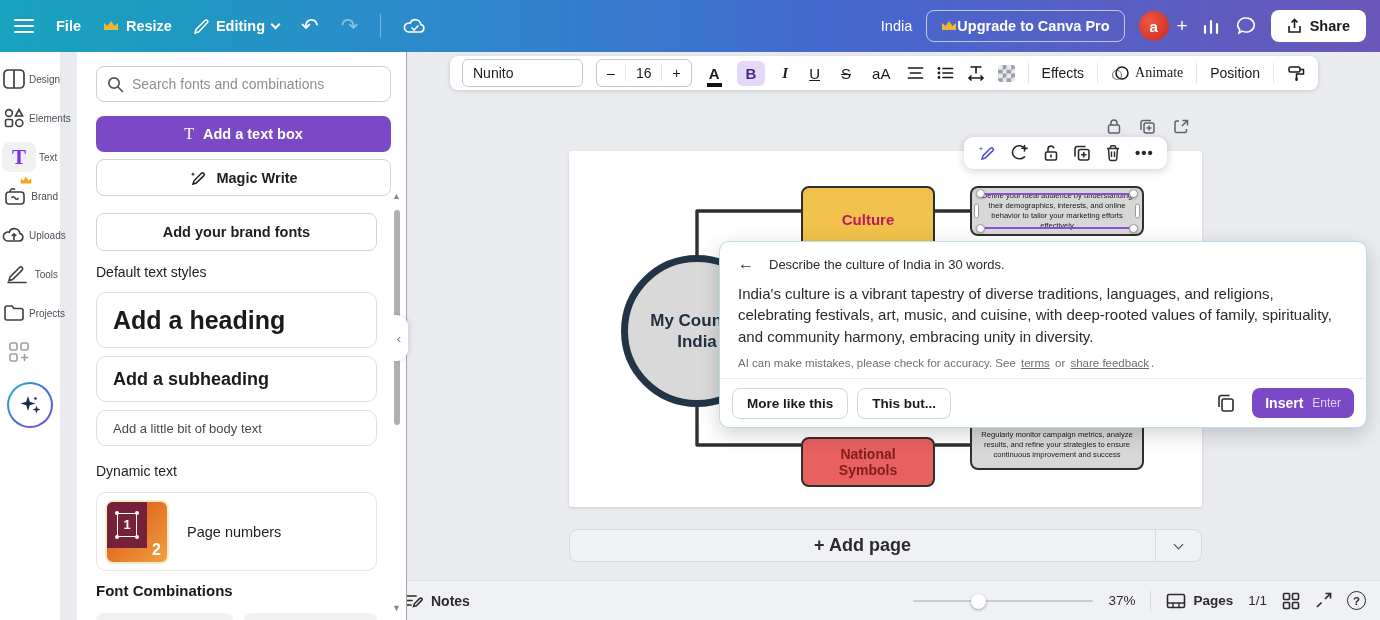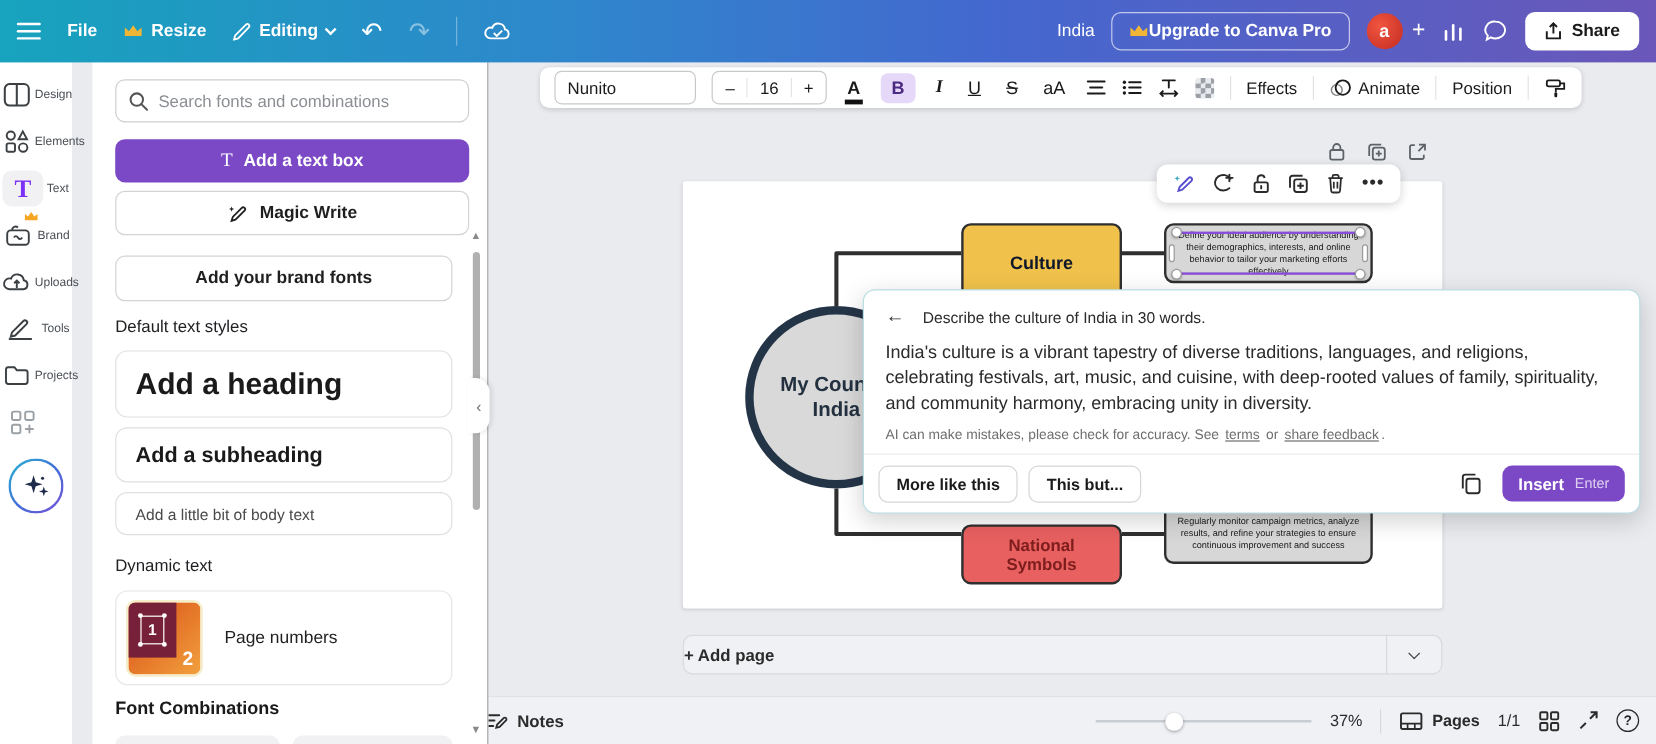--- a/index.html
+++ b/index.html
@@ -45,21 +45,21 @@
   .color-a { position:relative; line-height:1; }
   .color-a::after { content:""; position:absolute; left:2px; right:2px; bottom:-3px; height:3.5px; background:#111; }
   .b-active { background:#e6d8f8; color:#4c2a82; padding:4px 9px; }
   .it { font-family:"Liberation Serif",serif; font-style:italic; font-weight:600; }
   .un { text-decoration:underline; font-weight:500; }
   .st { text-decoration:line-through; font-weight:500; }
   .tb-div { width:1px; height:20px; background:#e3e3e3; }
   .tb-label { font-size:14px; cursor:pointer; }
   .checker { width:17px; height:17px; border-radius:3px; cursor:pointer;
     background:conic-gradient(#9aa0a6 25%, #e8eaed 0 50%, #9aa0a6 0 75%, #e8eaed 0) 0 0/8.5px 8.5px; }
-  .svgi { display:flex; align-items:flex-end; cursor:pointer; }
+  .svgi { display:flex; align-items:flex-end; cursor:pointer;font-family:Liberation Serif, serif; }
 
   
   .rail { position:absolute; left:0; top:52px; width:60px; height:568px; background:#fff;
     display:flex; flex-direction:column; align-items:center; padding-top:12px; gap:9px; z-index:60; }
   .rail-item { width:56px; display:flex; flex-direction:row; align-items:center; gap:3px; cursor:pointer; }
   .rail-ic { width:34px; height:30px; display:flex; align-items:center; justify-content:center;
     border-radius:8px; position:relative; color:#3c4043; }
   .rail-label { font-size:10px; color:#4a4f55; }
   .rail-item.active .rail-ic { background:#f1f1f4; }
   .rail-item.active .rail-ic svg, .rail-item.active .t-glyph { color:#7b2ff7; stroke:#7b2ff7; }
@@ -114,21 +114,21 @@
 
   
   .canvas-area { position:absolute; left:390px; top:52px; width:990px; height:568px; background:#e9ebef; }
   .corner-icons { position:absolute; left:716px; top:66px; display:flex; gap:17px; color:#5f6368; z-index:10; }
   .corner-icons .svgi { cursor:pointer; }
   .page { position:absolute; left:179px; top:99px; width:633px; height:356px; background:#fff;
     border-radius:2px; box-shadow:0 1px 3px rgba(0,0,0,.12); z-index:1; }
   .node { position:absolute; border:2.5px solid #2f2f2f; border-radius:8px; display:flex;
     flex-direction:column; align-items:center; justify-content:center; cursor:pointer; }
   .node-culture { left:232px; top:35px; width:134px; height:67px; background:#f0c24b;
-    font-size:15px; font-weight:800; color:#0f172a; }
+    font-size:15px; font-weight:800; color:#be185d; }
   .node-national { left:232px; top:286px; width:134px; height:50px; background:#e86060;
     font-size:14px; font-weight:800; color:#7e1d1d; line-height:1.15; }
   .note-box { position:absolute; left:401px; width:174px; height:50px; background:#d7d7d7;
     border:2px solid #2f2f2f; border-radius:8px; display:flex; align-items:center; justify-content:center;
     padding:4px 9px; cursor:pointer; }
   .note-box p { font-size:7.6px; line-height:1.3; text-align:center; color:#1a1a1a; }
   .note-top { top:35px; } .note-bottom { top:269px; }
   .sel-line { position:absolute; left:7px; right:7px; height:2px; background:#8a4fd8; }
   .handle { position:absolute; width:9px; height:9px; background:#fff; border:1.5px solid #9a9a9a;
     border-radius:50%; box-shadow:0 1px 2px rgba(0,0,0,.25); cursor:pointer; }
@@ -159,21 +159,21 @@
     font-weight:600; color:#1a1a1a; background:#fff; cursor:pointer; }
   .ai-right { display:flex; align-items:center; gap:16px; }
   .insert-btn { background:#7c49c6; border-radius:8px; padding:7px 13px; display:flex; align-items:center;
     gap:9px; cursor:pointer; }
   .insert-btn .ins { color:#fff; font-size:14px; font-weight:700; }
   .insert-btn .ent { color:rgba(255,255,255,.75); font-size:12px; }
 
   
   .add-page { position:absolute; left:179px; top:477px; width:633px; height:33px; background:#eff1f4;
     border:1px solid #d8dade; border-radius:8px; display:flex; align-items:center; z-index:5; cursor:pointer; }
-  .add-page-label { flex:1; text-align:left; font-size:14px; font-weight:600; color:#2b2b2b; }
+  .add-page-label { flex:1; text-align:center; font-size:18px; font-weight:600; color:#2b2b2b; }
   .add-page-chev { width:46px; height:100%; border-left:1px solid #d8dade; display:flex; align-items:center;
     justify-content:center; cursor:pointer; }
   .add-page-chev i { width:7px; height:7px; border-right:1.8px solid #444; border-bottom:1.8px solid #444;
     transform:rotate(45deg); margin-top:-3px; }
   .statusbar { position:absolute; left:0; bottom:0; width:990px; height:40px; background:#f0f1f5;
     border-top:1px solid #e0e2e7; display:flex; align-items:center; justify-content:space-between;
     padding:0 14px; z-index:30; }
   .sb-left { display:flex; align-items:center; gap:8px; font-size:14px; font-weight:600; color:#2b2b2b; cursor:pointer; }
   .sb-right { display:flex; align-items:center; gap:15px; color:#2b2b2b; }
   .slider { position:relative; width:180px; height:14px; cursor:pointer; }

